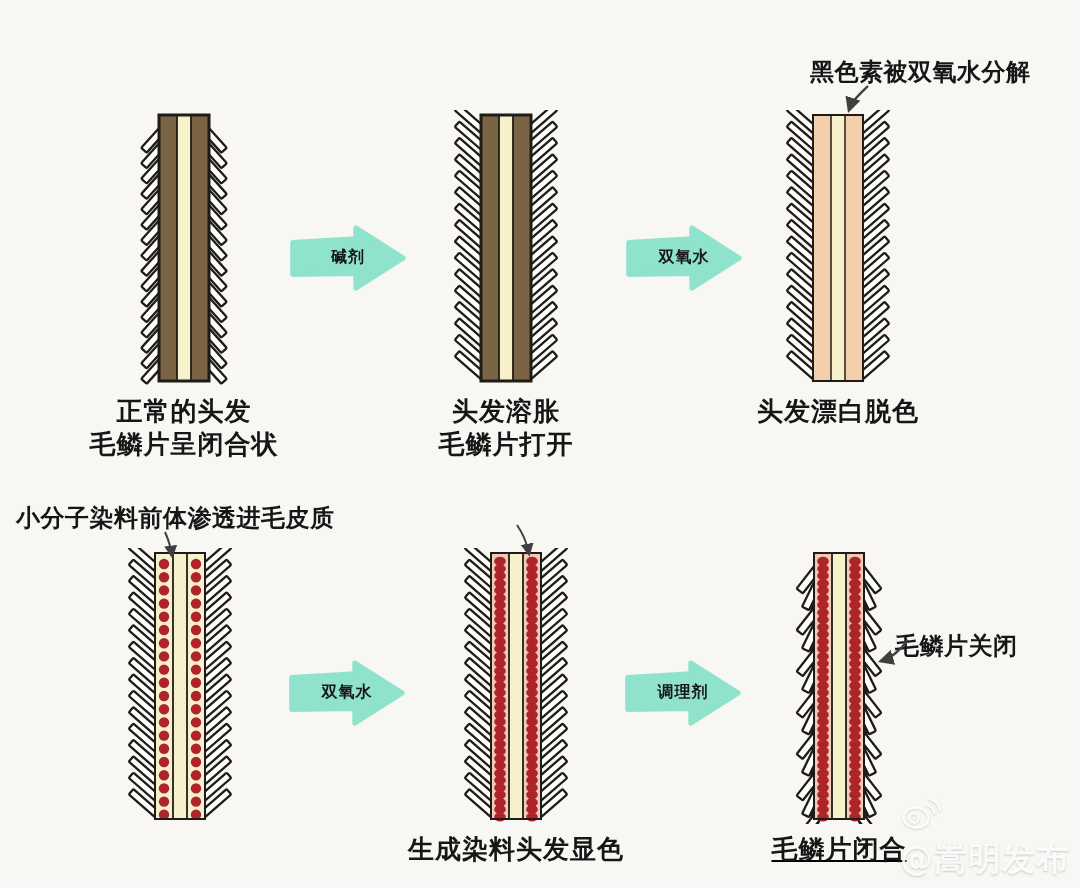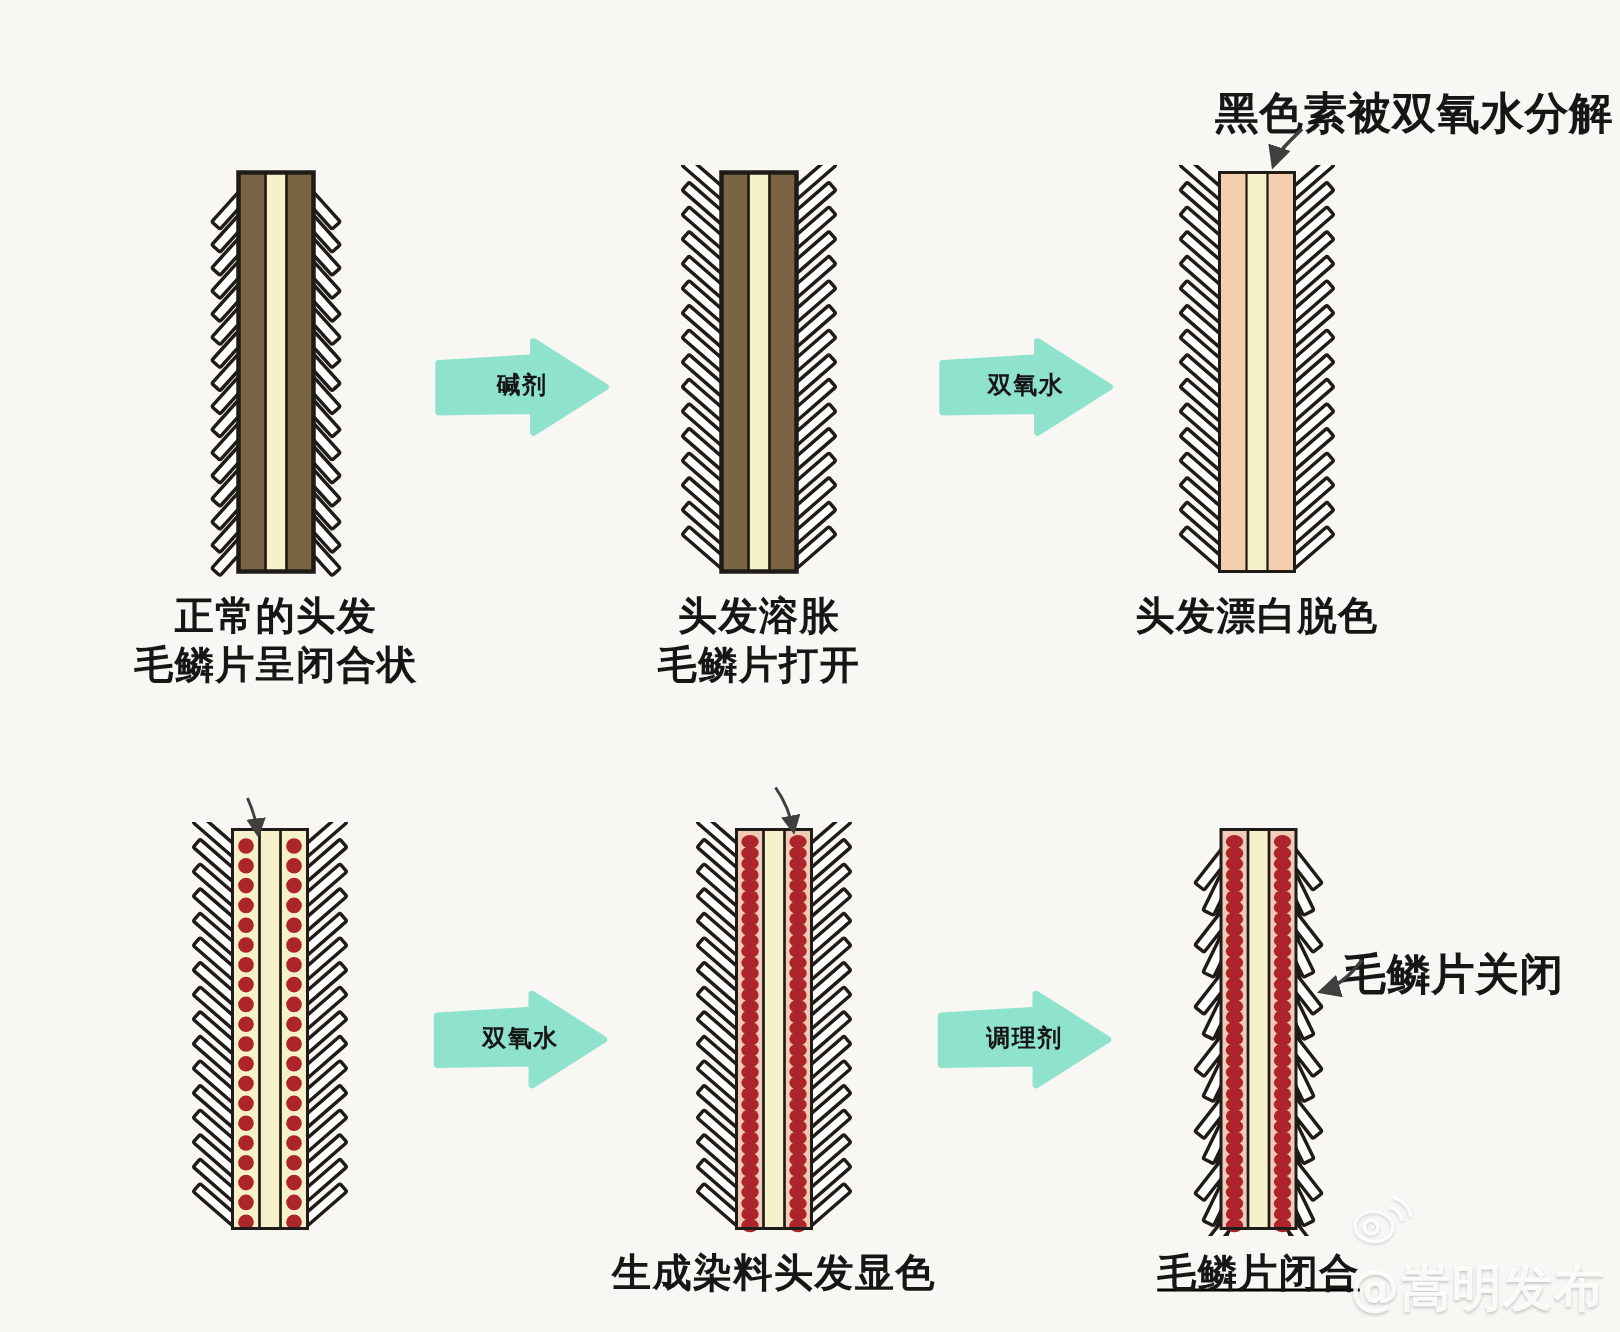--- a/index.html
+++ b/index.html
@@ -37,21 +37,21 @@
   .flow-arrow svg{position:absolute;left:0;top:0;}
   .arrow-label{
     position:absolute;inset:0;
     display:flex;align-items:center;justify-content:center;
     font-size:16px;font-weight:700;color:var(--text,#161616);
     letter-spacing:1px;white-space:nowrap;
     padding-bottom:2px;
   }
   .annotation{
     position:absolute;
-    font-size:29px;
+    font-size:24px;
     font-weight:600;
     color:var(--text,#161616);
     letter-spacing:0.5px;
     white-space:nowrap;
     text-align:center;
   }
   #leader-overlay{
     position:absolute;left:0;top:0;
     pointer-events:none;
   }
@@ -943,20 +943,21 @@
     <span class="arrow-label">双氧水</span>
   </div>
   <div class="flow-arrow" style="left:623px;top:659px;">
     <span><svg width="120" height="68" viewBox="0 0 120 70">
           <polygon points="3,19 68,15 68,4 117,35 68,66 68,51 3,52" fill="#8fe3cc" stroke="#8fe3cc" stroke-width="5" stroke-linejoin="round"></polygon>
         </svg></span>
     <span class="arrow-label">调理剂</span>
   </div>
 
   <div class="annotation" style="left:810px;top:56px;">黑色素被双氧水分解</div>
+  <div class="annotation" style="left:16px;top:502px;">小分子染料前体渗透进毛皮质</div>
   <div class="annotation" style="left:895px;top:612px;margin-top:18px;">毛鳞片关闭</div>
 
   <svg id="leader-overlay" width="1080" height="888" viewBox="0 0 1080 888">
     <defs>
       <marker id="ah" viewBox="0 0 10 10" refX="8" refY="5" markerWidth="6.5" markerHeight="6.5" orient="auto-start-reverse">
         <path d="M0 0 L10 5 L0 10 z" fill="#3f3f3f"></path>
       </marker>
     </defs>
     <path d="M 868 86 C 858 96 852 101 849 110" fill="none" stroke="#3f3f3f" stroke-width="2.4" marker-end="url(#ah)"></path>
     <path d="M 165 532 C 169 541 171 548 172 556" fill="none" stroke="#3f3f3f" stroke-width="2" marker-end="url(#ah)"></path>

